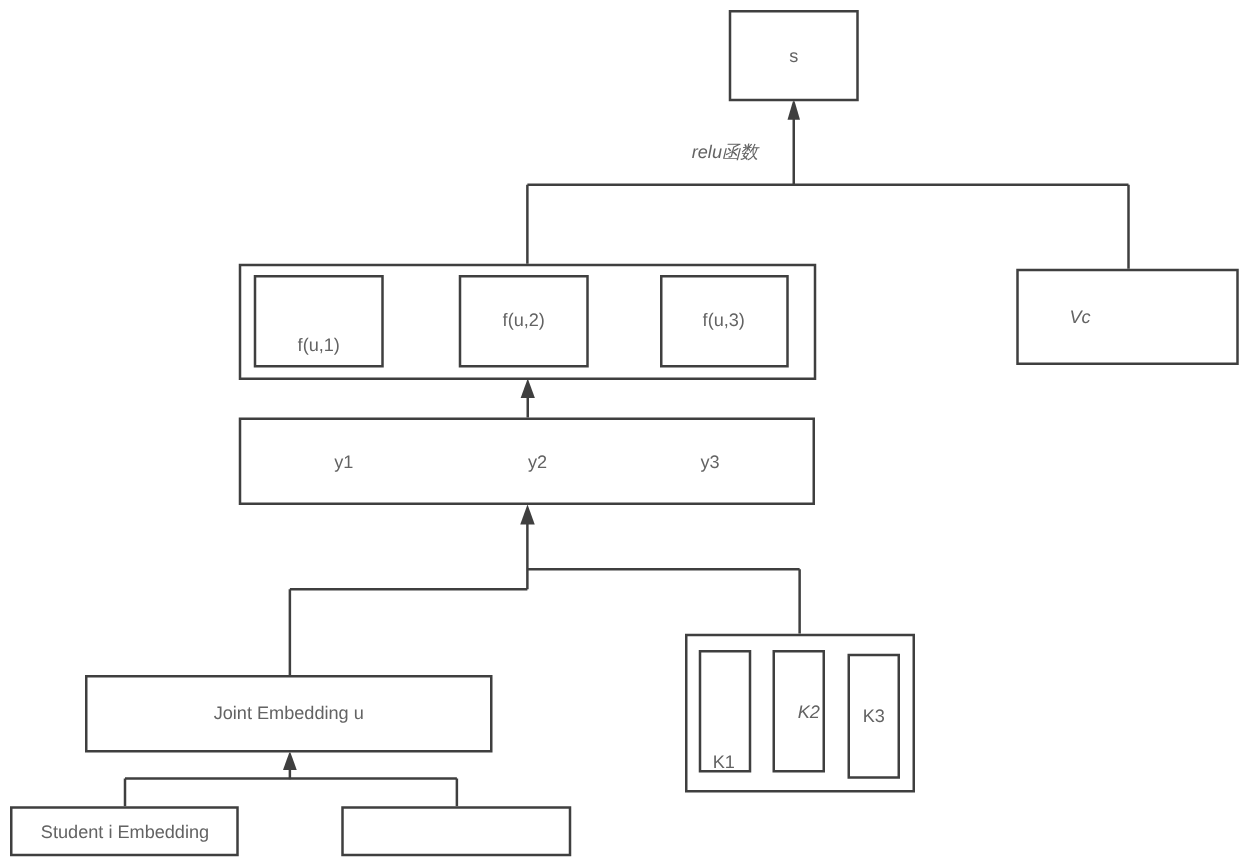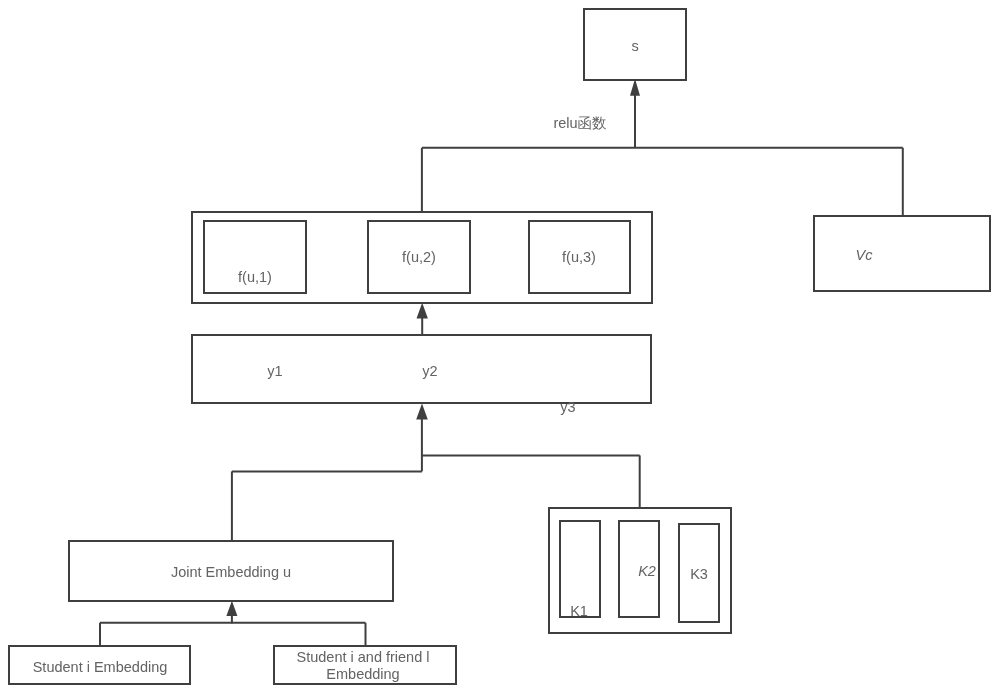--- a/index.html
+++ b/index.html
@@ -36,48 +36,46 @@
       <polygon points="635,78.8 630,95.8 640,95.8"></polygon>
       <polygon points="422.2,302.8 416.5,318.4 427.9,318.4"></polygon>
       <polygon points="422,403.5 416.2,419.6 427.8,419.6"></polygon>
       <polygon points="231.9,600.8 226.4,615.9 237.4,615.9"></polygon>
     </g>
   </svg>
 
   <div class="box" style="left:582.5px;top:8.2px;width:104px;height:72.5px;"></div>
   <div class="lbl" style="left:634.8px;top:46.2px;">s</div>
 
-  <div class="lbl" style="left:580px;top:123px;">relu函数</div>
+  <div class="lbl" style="left:580px;top:123px;font-style:italic;">relu函数</div>
 
   <div class="box" style="left:813.2px;top:215.3px;width:178.2px;height:77px;"></div>
   <div class="lbl" style="left:864px;top:255px;font-style:italic;">Vc</div>
 
   <div class="box" style="left:190.5px;top:210.8px;width:462.4px;height:93.2px;"></div>
   <div class="box" style="left:203.1px;top:219.8px;width:103.9px;height:74.3px;"></div>
   <div class="lbl" style="left:255px;top:257px;margin-top:20px;">f(u,1)</div>
   <div class="box" style="left:366.8px;top:219.8px;width:103.9px;height:74.3px;"></div>
   <div class="lbl" style="left:419px;top:257px;">f(u,2)</div>
   <div class="box" style="left:527.6px;top:219.8px;width:103.7px;height:74.3px;"></div>
   <div class="lbl" style="left:579px;top:257px;">f(u,3)</div>
 
   <div class="box" style="left:191.2px;top:334.3px;width:461.2px;height:70.1px;"></div>
   <div class="lbl" style="left:274.5px;top:370.5px;">y1</div>
   <div class="lbl" style="left:430px;top:370.5px;text-align:right;">y2</div>
-  <div class="lbl" style="left:568.3px;top:370.5px;margin-top:36px;">y3</div>
+  <div class="lbl" style="left:568.3px;top:370.5px;">y3</div>
 
   <div class="box" style="left:548.3px;top:506.8px;width:183.5px;height:127.4px;"></div>
   <div class="box" style="left:558.6px;top:520px;width:42px;height:98px;"></div>
   <div class="lbl" style="left:578.8px;top:571px;margin-top:40px;">K1</div>
   <div class="box" style="left:618.4px;top:520px;width:42px;height:98px;"></div>
   <div class="lbl" style="left:647px;top:571.2px;font-style:italic;">K2</div>
   <div class="box" style="left:678px;top:523px;width:42px;height:100px;"></div>
   <div class="lbl" style="left:699px;top:574.2px;">K3</div>
 
   <div class="box" style="left:68.4px;top:539.5px;width:326px;height:62.4px;"></div>
   <div class="lbl" style="left:231.2px;top:571.5px;">Joint Embedding u</div>
 
   <div class="box" style="left:7.9px;top:644.9px;width:183.6px;height:40.6px;"></div>
   <div class="lbl" style="left:100px;top:667px;">Student i Embedding</div>
   <div class="box" style="left:272.9px;top:644.9px;width:184px;height:40.6px;"></div>
-  <div class="lbl" style="left:363px;top:666px;">Student i and friend l
-Embedding</div>
 
 </div>
 
 </body></html>

